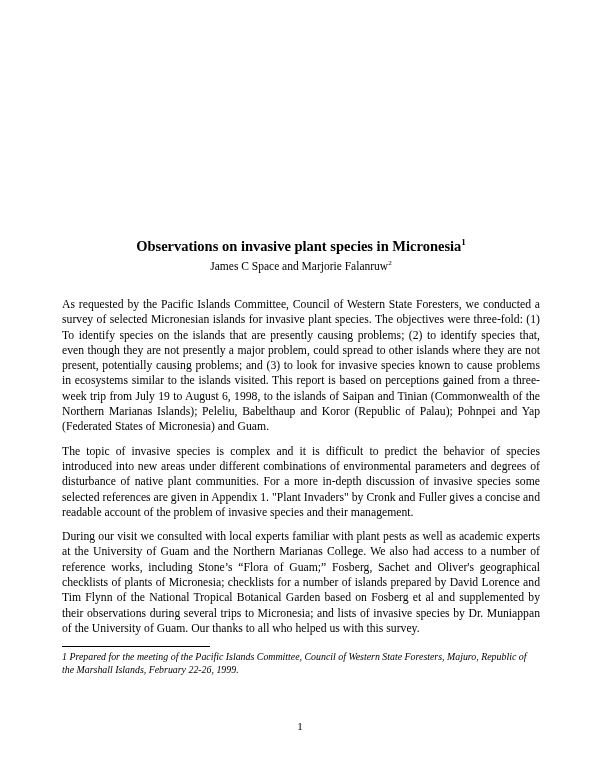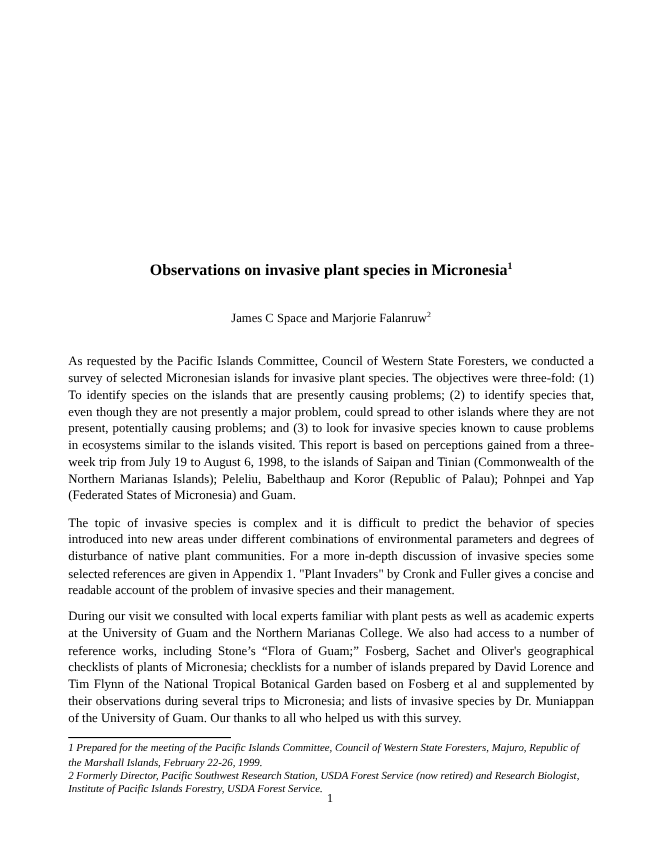--- a/index.html
+++ b/index.html
@@ -28,21 +28,21 @@
     font-size: 14.5px;
     line-height: 17px;
     font-weight: bold;
     text-align: center;
   }
   .doc-title sup, .authors sup {
     font-size: 62%;
     line-height: 0;
   }
   .authors {
-    margin-top: 28px;
+    margin-top: 4px;
     font-size: 11.5px;
     line-height: 14px;
     text-align: center;
   }
   .body-text {
     margin-top: 24px;
   }
   .body-text p {
     margin: 0 0 9px 0;
     font-size: 11.7px;
@@ -88,20 +88,19 @@
     <div class="body-text">
       <p>As requested by the Pacific Islands Committee, Council of Western State Foresters, we conducted a survey of selected Micronesian islands for invasive plant species.  The objectives were three-fold: (1) To identify species on the islands that are presently causing problems; (2) to identify species that, even though they are not presently a major problem, could spread to other islands where they are not present, potentially causing problems; and (3) to look for invasive species known to cause problems in ecosystems similar to the islands visited. This report is based on perceptions gained from a three-week trip from July 19 to August 6, 1998, to the islands of Saipan and Tinian (Commonwealth of the Northern Marianas Islands); Peleliu, Babelthaup and Koror (Republic of Palau); Pohnpei and Yap (Federated States of Micronesia) and Guam.</p>
       <p>The topic of invasive species is complex and it is difficult to predict the behavior of species introduced into new areas under different combinations of environmental parameters and degrees of disturbance of native plant communities.  For a more in-depth discussion of invasive species some selected references are given in Appendix 1.  "Plant Invaders" by Cronk and Fuller gives a concise and readable account of the problem of invasive species and their management.</p>
       <p>During our visit we consulted with local experts familiar with plant pests as well as academic experts at the University of Guam and the Northern Marianas College.  We also had access to a number of reference works, including Stone’s “Flora of Guam;” Fosberg, Sachet and Oliver's geographical checklists of plants of Micronesia; checklists for a number of islands prepared by David Lorence and Tim Flynn of the National Tropical Botanical Garden based on Fosberg et al and supplemented by their observations during several trips to Micronesia; and lists of invasive species by Dr. Muniappan of the University of Guam.  Our thanks to all who helped us with this survey.</p>
     </div>
 
     <div class="footnote-block">
       <div class="footnote-sep"></div>
       <div class="footnotes">
         <p>1 Prepared for the meeting of the Pacific Islands Committee, Council of Western State Foresters, Majuro, Republic of the Marshall Islands, February 22-26, 1999.</p>
-        <p>2 Formerly Director, Pacific Southwest Research Station, USDA Forest Service (now retired) and Research Biologist, Institute of Pacific Islands Forestry, USDA Forest Service.</p>
       </div>
     </div>
 
   </div>
 
   <div class="page-number">1</div>
 </div>
 
 </body></html>

